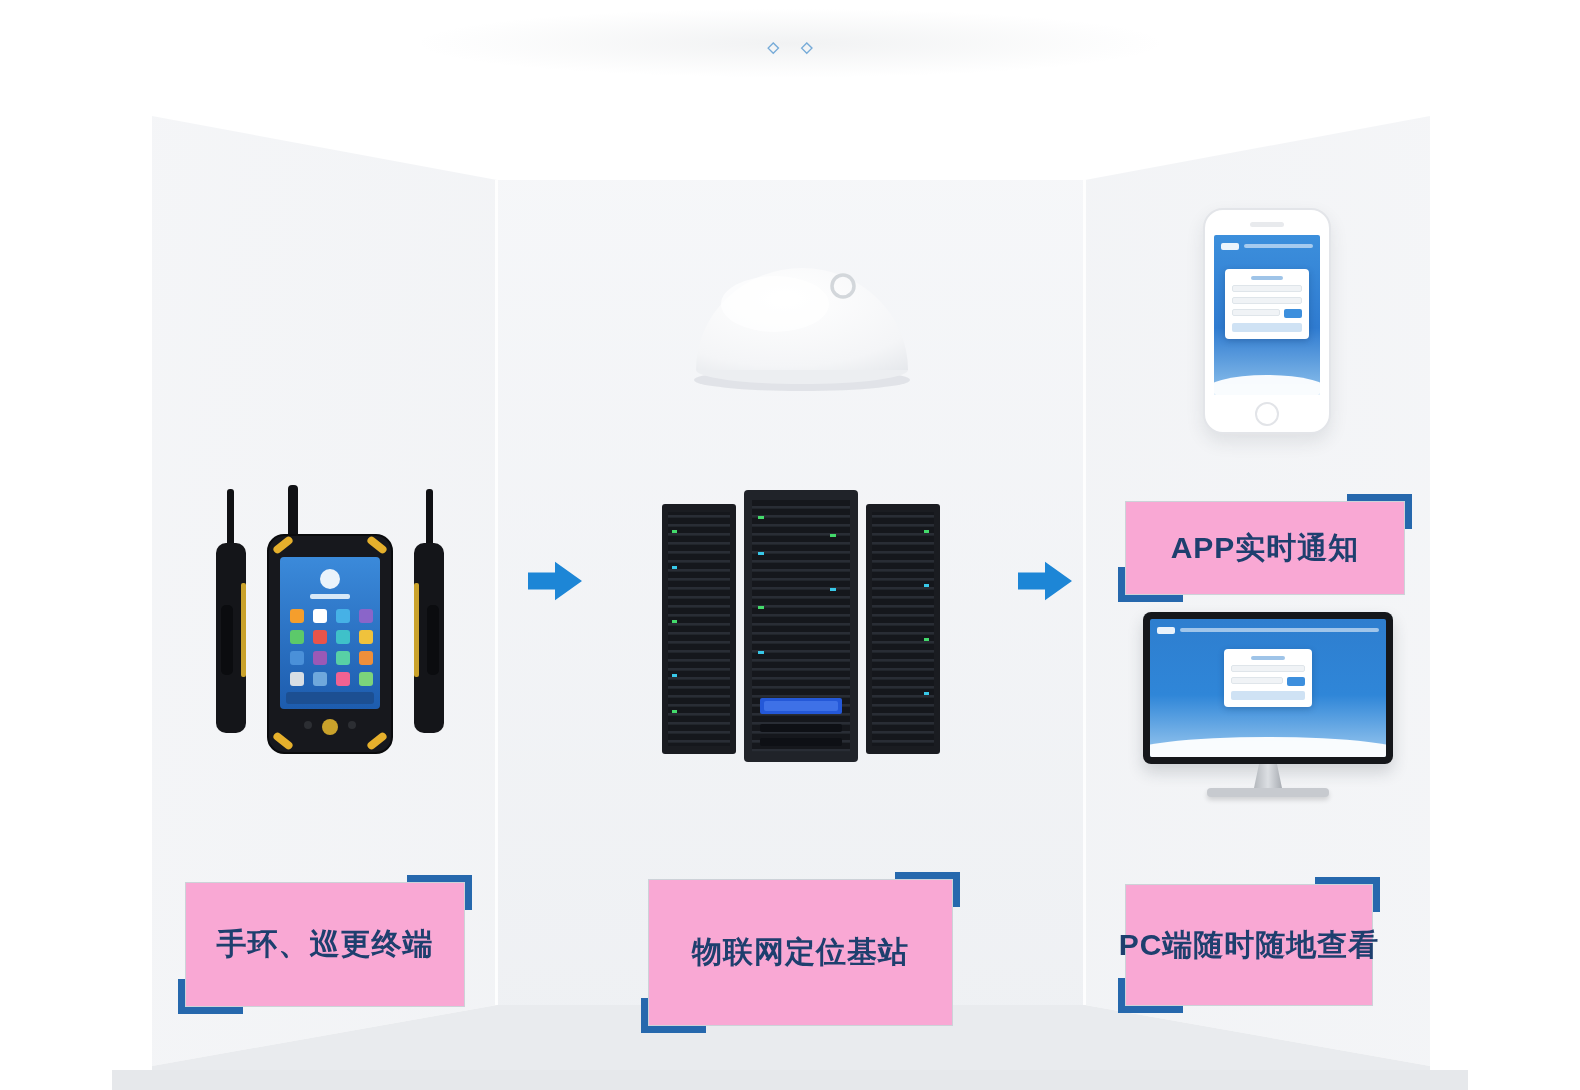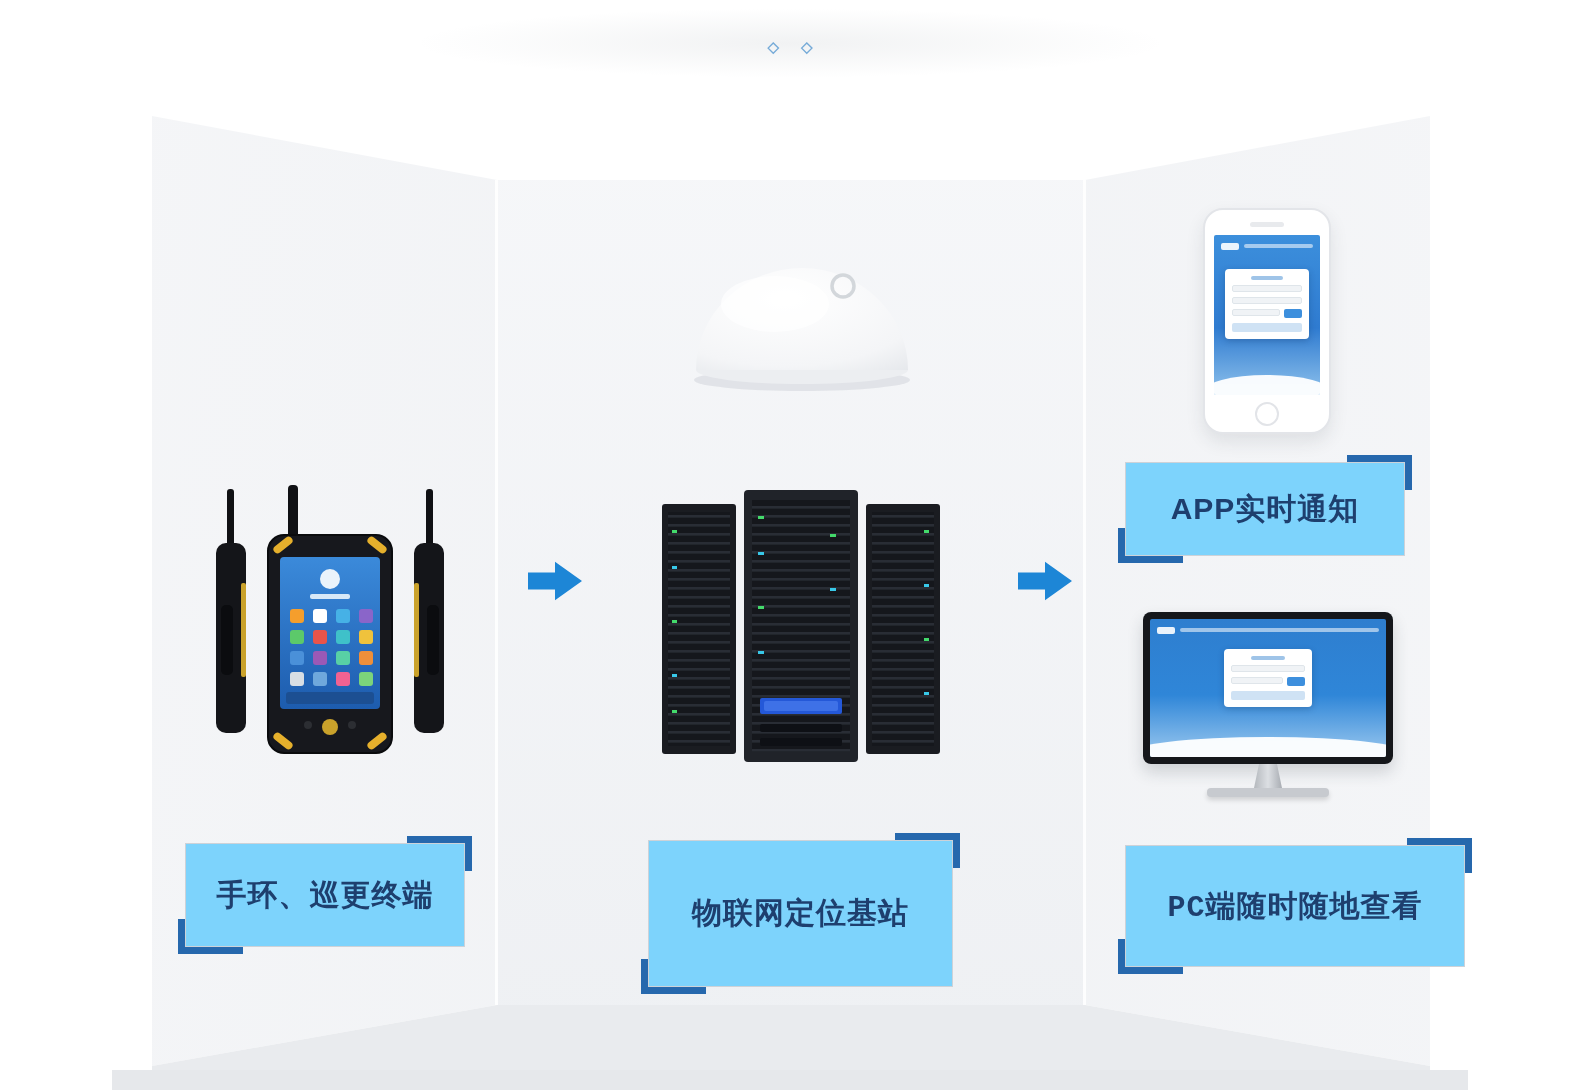--- a/index.html
+++ b/index.html
@@ -30,38 +30,38 @@
   .wall-center{ clip-path:polygon(497px 180px, 1085px 180px, 1085px 1005px, 497px 1005px);
                 background:linear-gradient(180deg,#f7f8fa 0%, #eef0f3 100%); }
   .floor      { clip-path:polygon(152px 1066px, 497px 1005px, 1085px 1005px, 1430px 1066px, 1430px 1088px, 152px 1088px);
                 background:#e9ebee; }
   .floor-band { position:absolute; left:112px; top:1070px; width:1356px; height:20px; background:#e6e8eb; }
   .seam { position:absolute; width:3px; top:180px; height:825px; background:rgba(255,255,255,0.85); }
   .seam.s1 { left:495px; } .seam.s2 { left:1083px; }
 
   
   .frame-box {
-    position:absolute; background:#7dd3fc; border:1px solid #cdd2d8;
+    position:absolute; background:#f9a8d4; border:1px solid #cdd2d8;
     display:flex; flex-direction:column; align-items:center; justify-content:center;
-    z-index:6; gap:14px;
+    z-index:6; gap:14px;margin-top:39px;
   }
   .frame-box::before {
     content:""; position:absolute; top:-8px; right:-8px; width:58px; height:28px;
     border-top:7px solid #2668ad; border-right:7px solid #2668ad;
   }
   .frame-box::after {
     content:""; position:absolute; bottom:-8px; left:-8px; width:58px; height:28px;
     border-bottom:7px solid #2668ad; border-left:7px solid #2668ad;
   }
   .frame-text { font-size:30px; font-weight:bold; color:#1e3f6e; letter-spacing:1px; white-space:nowrap; }
 
-  .label-left   { left:185px;  top:843px; width:280px; height:104px; }
+  .label-left   { left:185px;  top:843px; width:280px; height:125px; }
   .label-center { left:648px;  top:840px; width:305px; height:147px;justify-content:center; }
   .label-app    { left:1125px; top:462px; width:280px; height:94px;  }
-  .label-pc     { left:1125px; top:845px; width:340px; height:122px;font-family:Liberation Mono, monospace; }
+  .label-pc     { left:1125px; top:845px; width:248px; height:122px; }
 
   
   .flow-arrow {
     position:absolute; width:54px; height:42px; background:#1d86d6; z-index:6;
     clip-path:polygon(0 30%, 50% 30%, 50% 4%, 100% 50%, 50% 96%, 50% 70%, 0 70%);
   }
   .arrow-1 { left:528px;  top:560px; }
   .arrow-2 { left:1018px; top:560px; }
 
   

